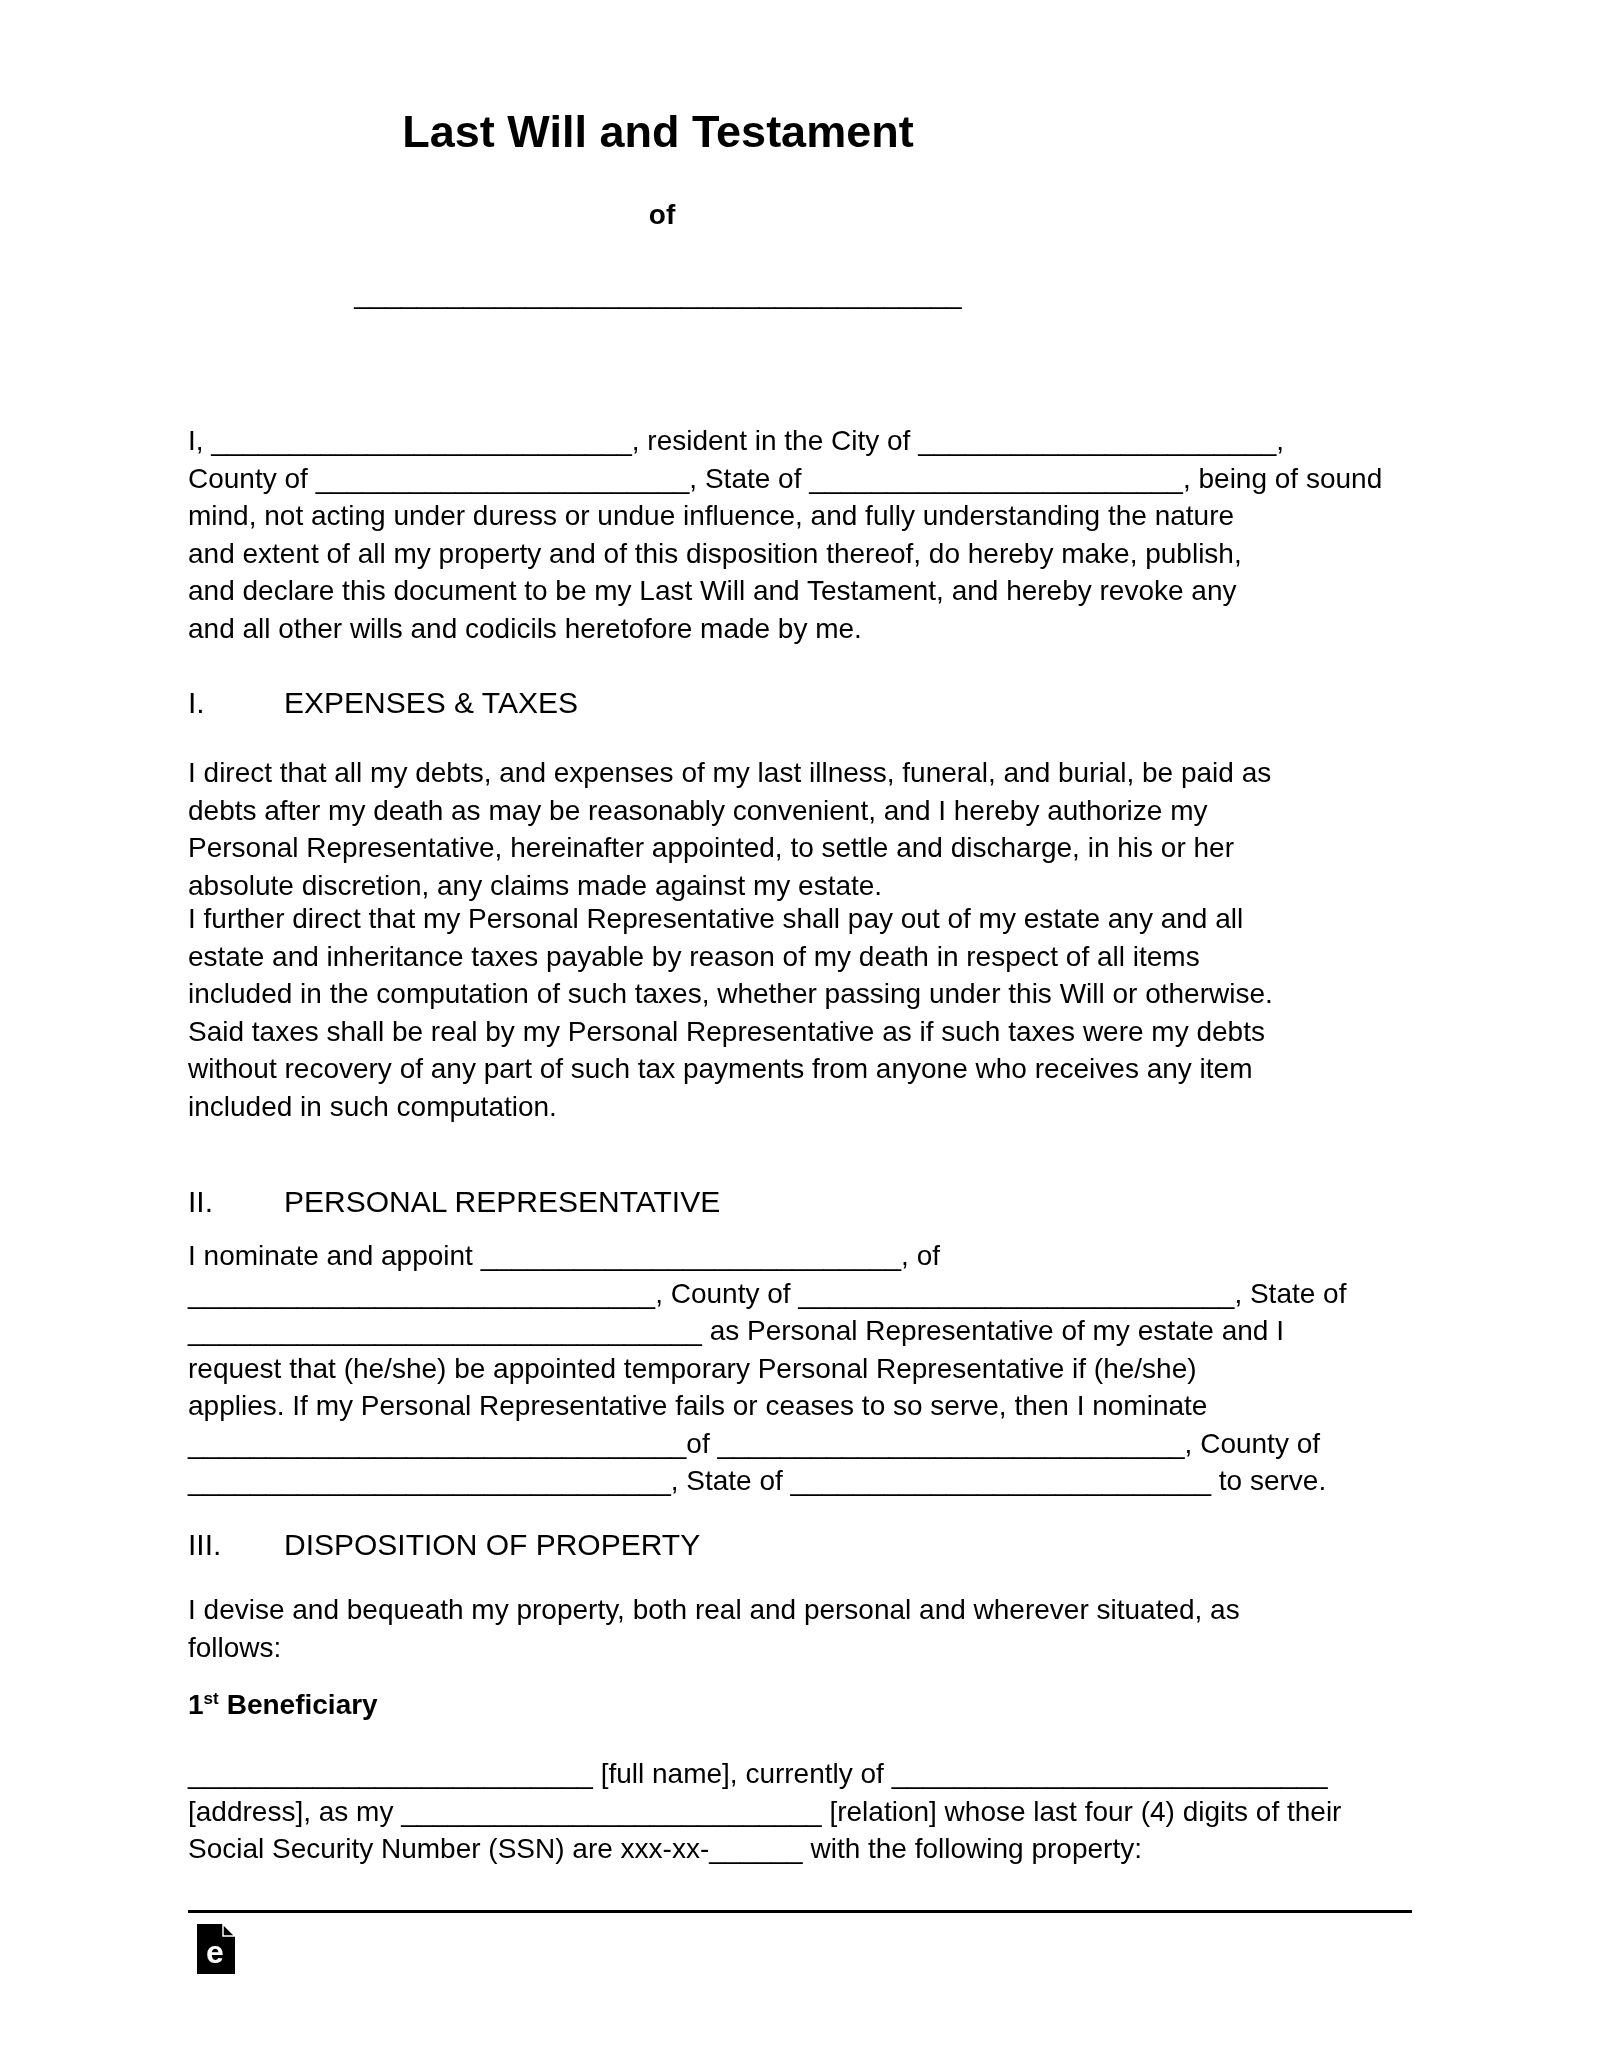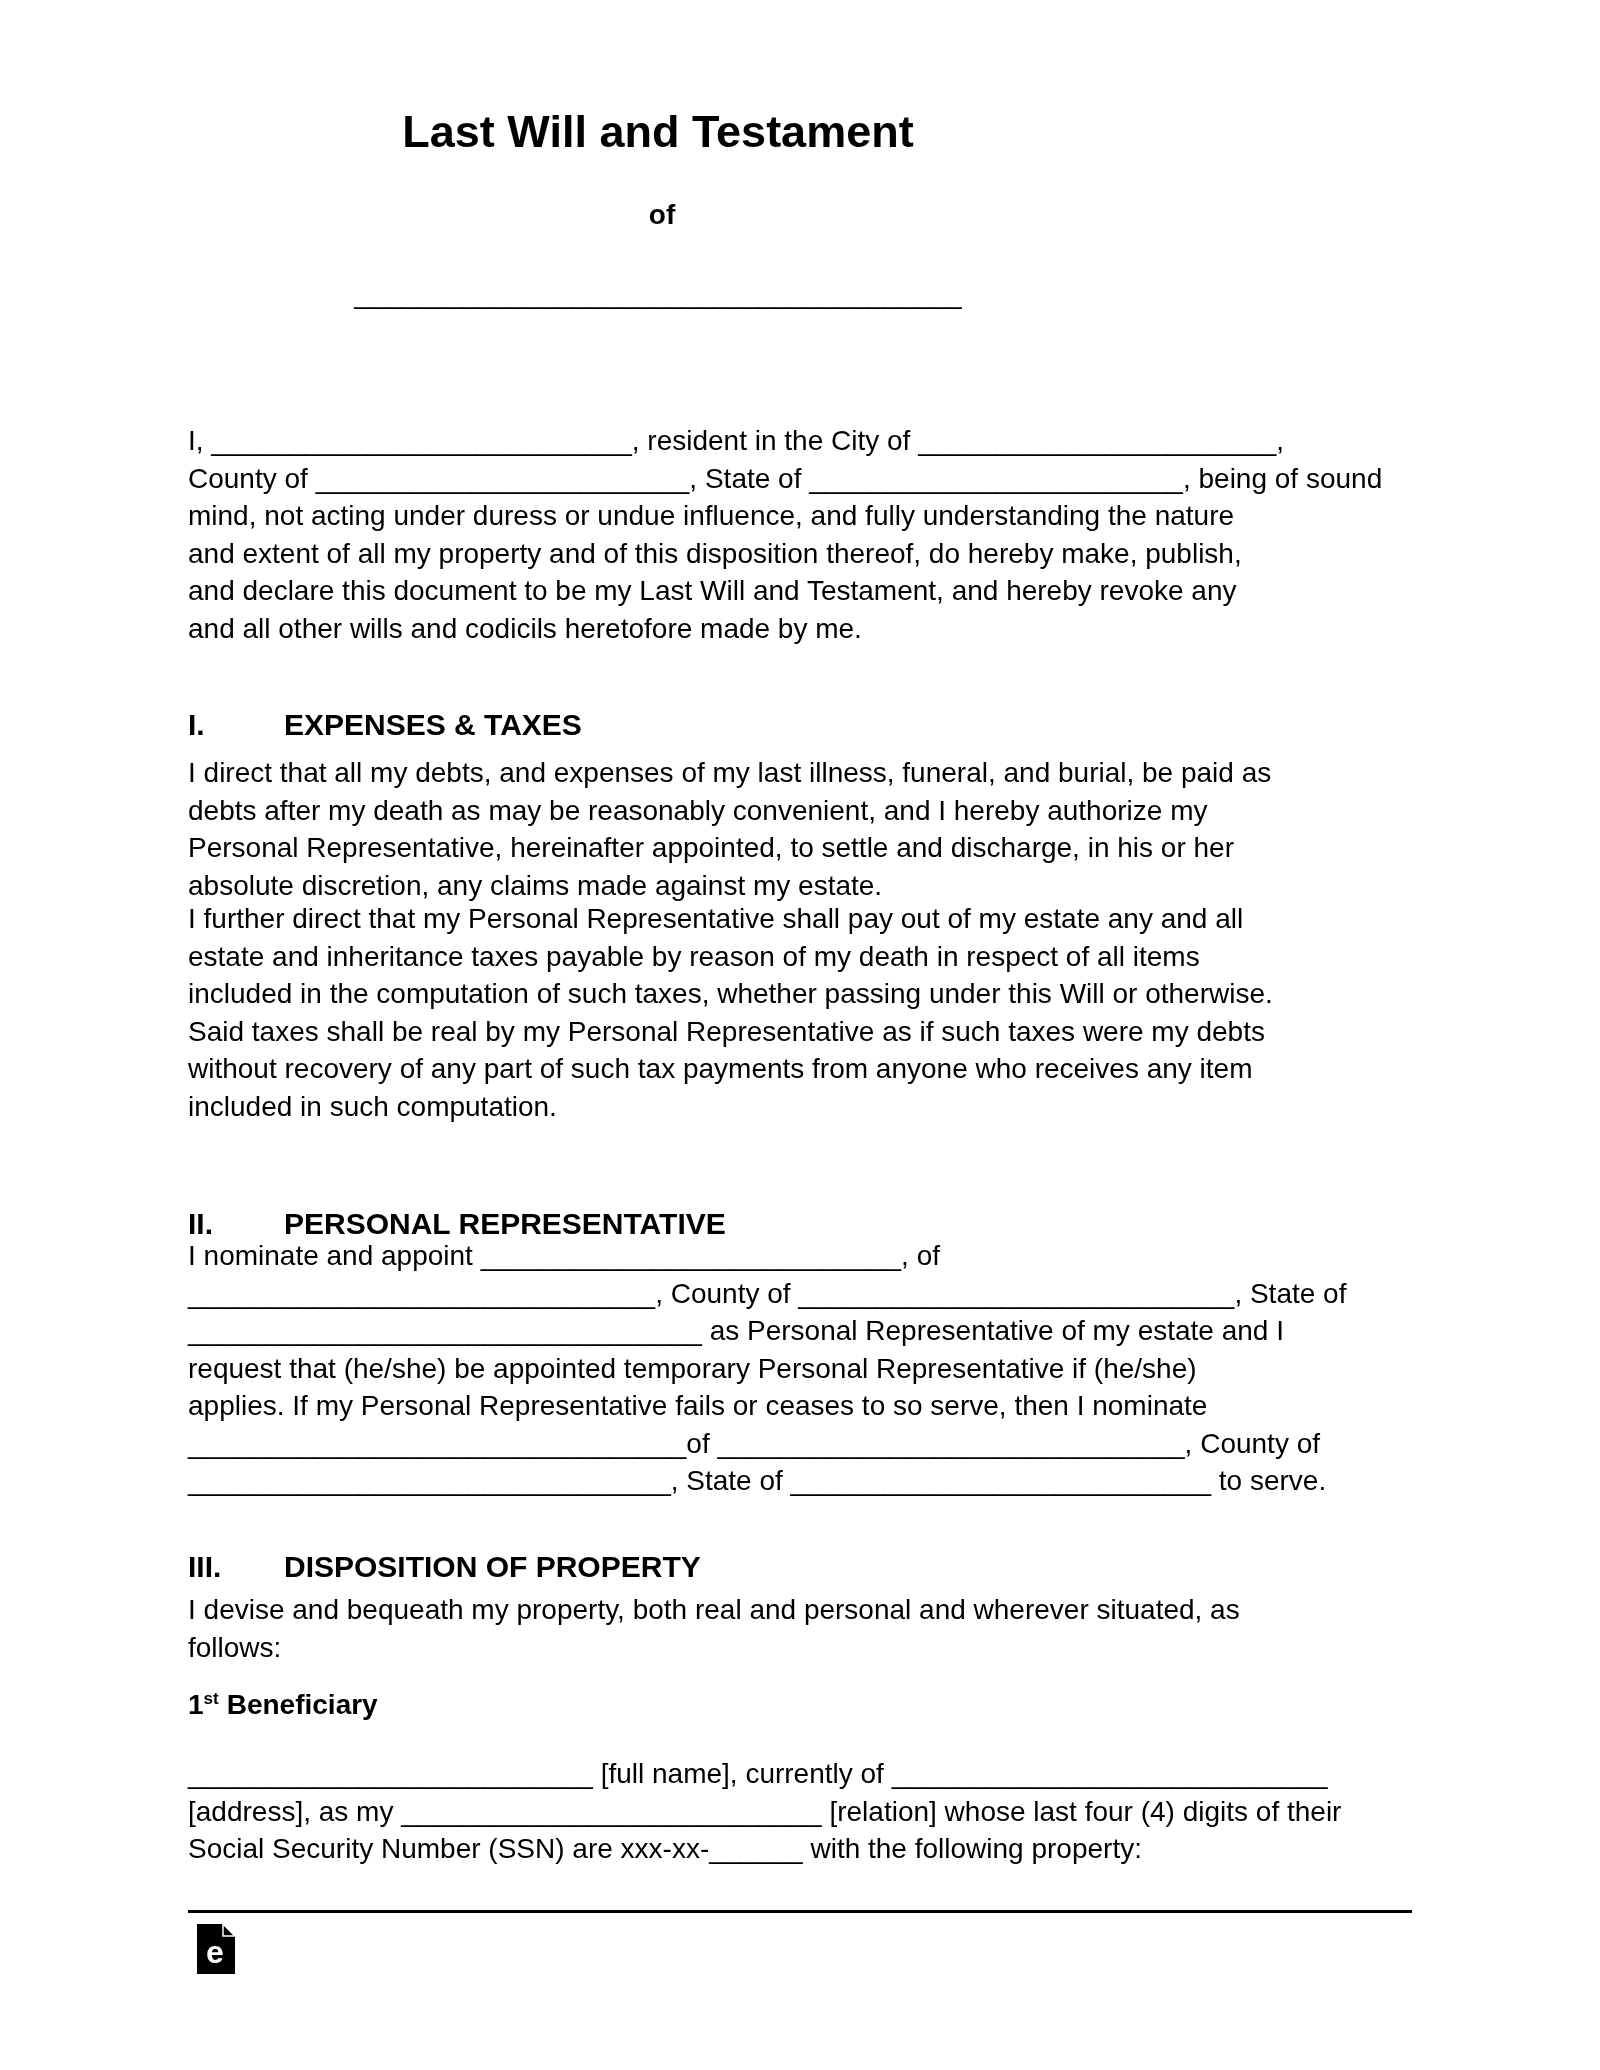--- a/index.html
+++ b/index.html
@@ -10,21 +10,21 @@
     font-family:"Liberation Sans", "DejaVu Sans", sans-serif;
     position:relative;
     overflow:hidden;
   }
   .block { position:absolute; left:188px; width:1224px; }
   .center-block { position:absolute; left:0; width:1316px; text-align:center; }
   .line { white-space:nowrap; font-size:28px; line-height:37.5px; }
   .doc-title { font-size:45px; font-weight:bold; line-height:58px; }
   .doc-subtitle { font-size:28px; font-weight:bold; line-height:37.5px;padding-left:8px; }
   .name-blank { font-size:28px; line-height:37.5px; letter-spacing:0; }
-  .heading { font-size:30px; font-weight:bold; line-height:37.5px; white-space:nowrap;margin-top:22px; }
+  .heading { font-size:30px; font-weight:normal; line-height:37.5px; white-space:nowrap; }
   .sec-num { display:inline-block; min-width:96px; }
   .ben-heading { font-size:28px; font-weight:bold; line-height:37.5px; white-space:nowrap; }
   .ben-heading sup { font-size:17px; vertical-align:super; line-height:0; }
   .ben-label { margin-left:8px; }
   .footer-line { position:absolute; left:188px; width:1224px; height:0; border-top:3px solid #000; }
   .logo { position:absolute; left:197px; top:1924px; width:38px; height:50px; }
 </style>
 </head>
 <body>
 

